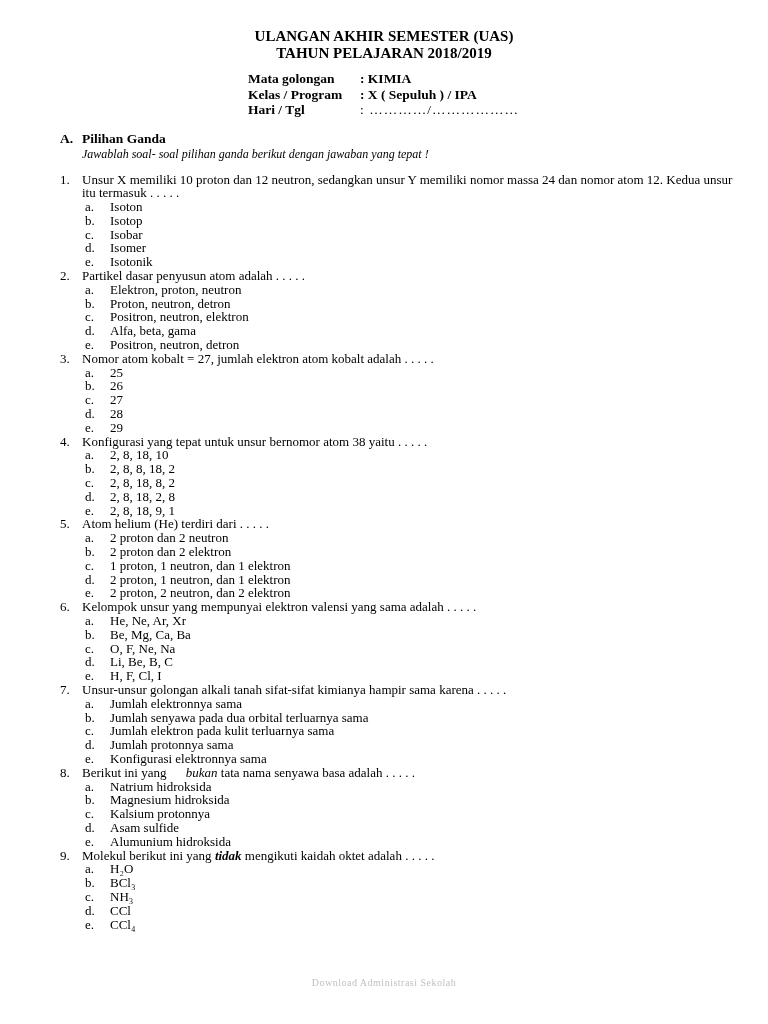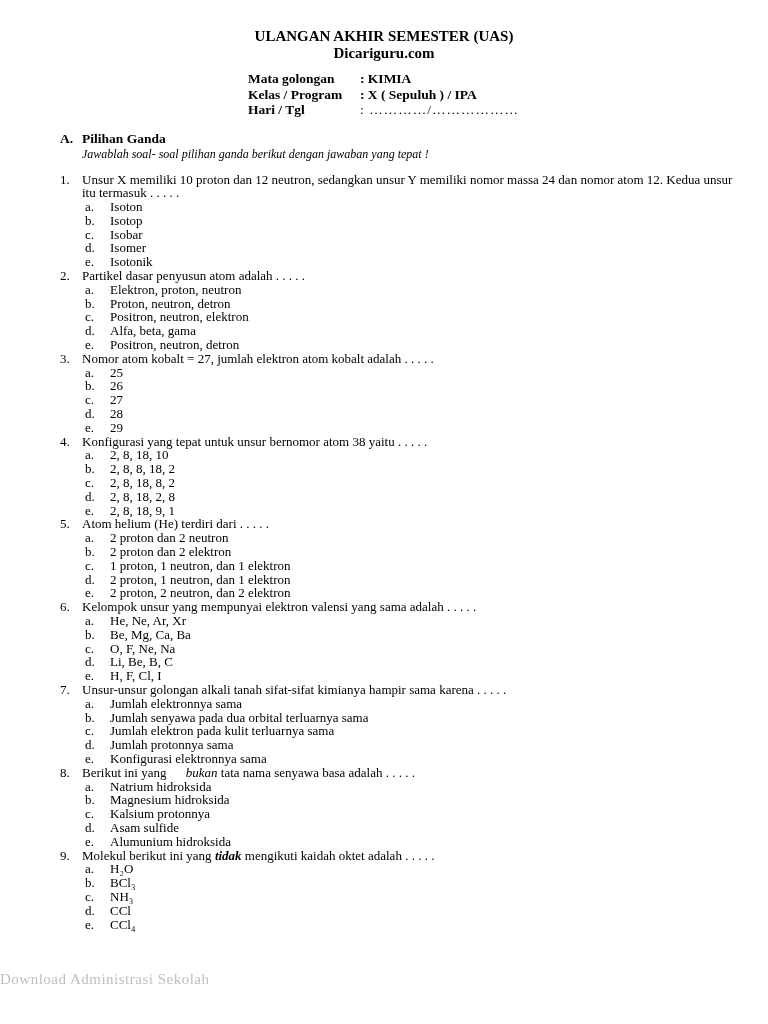--- a/index.html
+++ b/index.html
@@ -22,31 +22,31 @@
     line-height:15px;}
   .questions{margin:0 30px 0 60px;font-size:13px;line-height:13.8px;}
   .q-row{display:flex;}
   .q-num{width:22px;flex:0 0 22px;}
   .q-text{flex:1;}
   .opt-row{display:flex;margin-left:25px;}
   .opt-letter{width:25px;flex:0 0 25px;}
   .opt-text{flex:1;}
   .it{font-style:italic;margin-left:16px;}
   .bi{font-style:italic;font-weight:bold;text-align:center;}
-  .footer{position:absolute;left:0;right:0;bottom:36px;text-align:left;
-    font-size:15px;letter-spacing:0.5px;}
+  .footer{position:absolute;left:0;right:0;bottom:36px;text-align:center;
+    font-size:10px;letter-spacing:0.5px;}
 </style>
 </head>
 <body>
 
 <div class="page">
 
   <div class="title-block">
     <div>ULANGAN AKHIR SEMESTER (UAS)</div>
-    <div>Dicariguru.com</div>
+    <div>TAHUN PELAJARAN 2018/2019</div>
   </div>
 
   <div class="meta-block">
   <div class="meta-row">
     <span class="meta-label">Mata golongan</span>
     <span class="meta-value">: KIMIA</span>
   </div>
 
   <div class="meta-row">
     <span class="meta-label">Kelas / Program</span>

